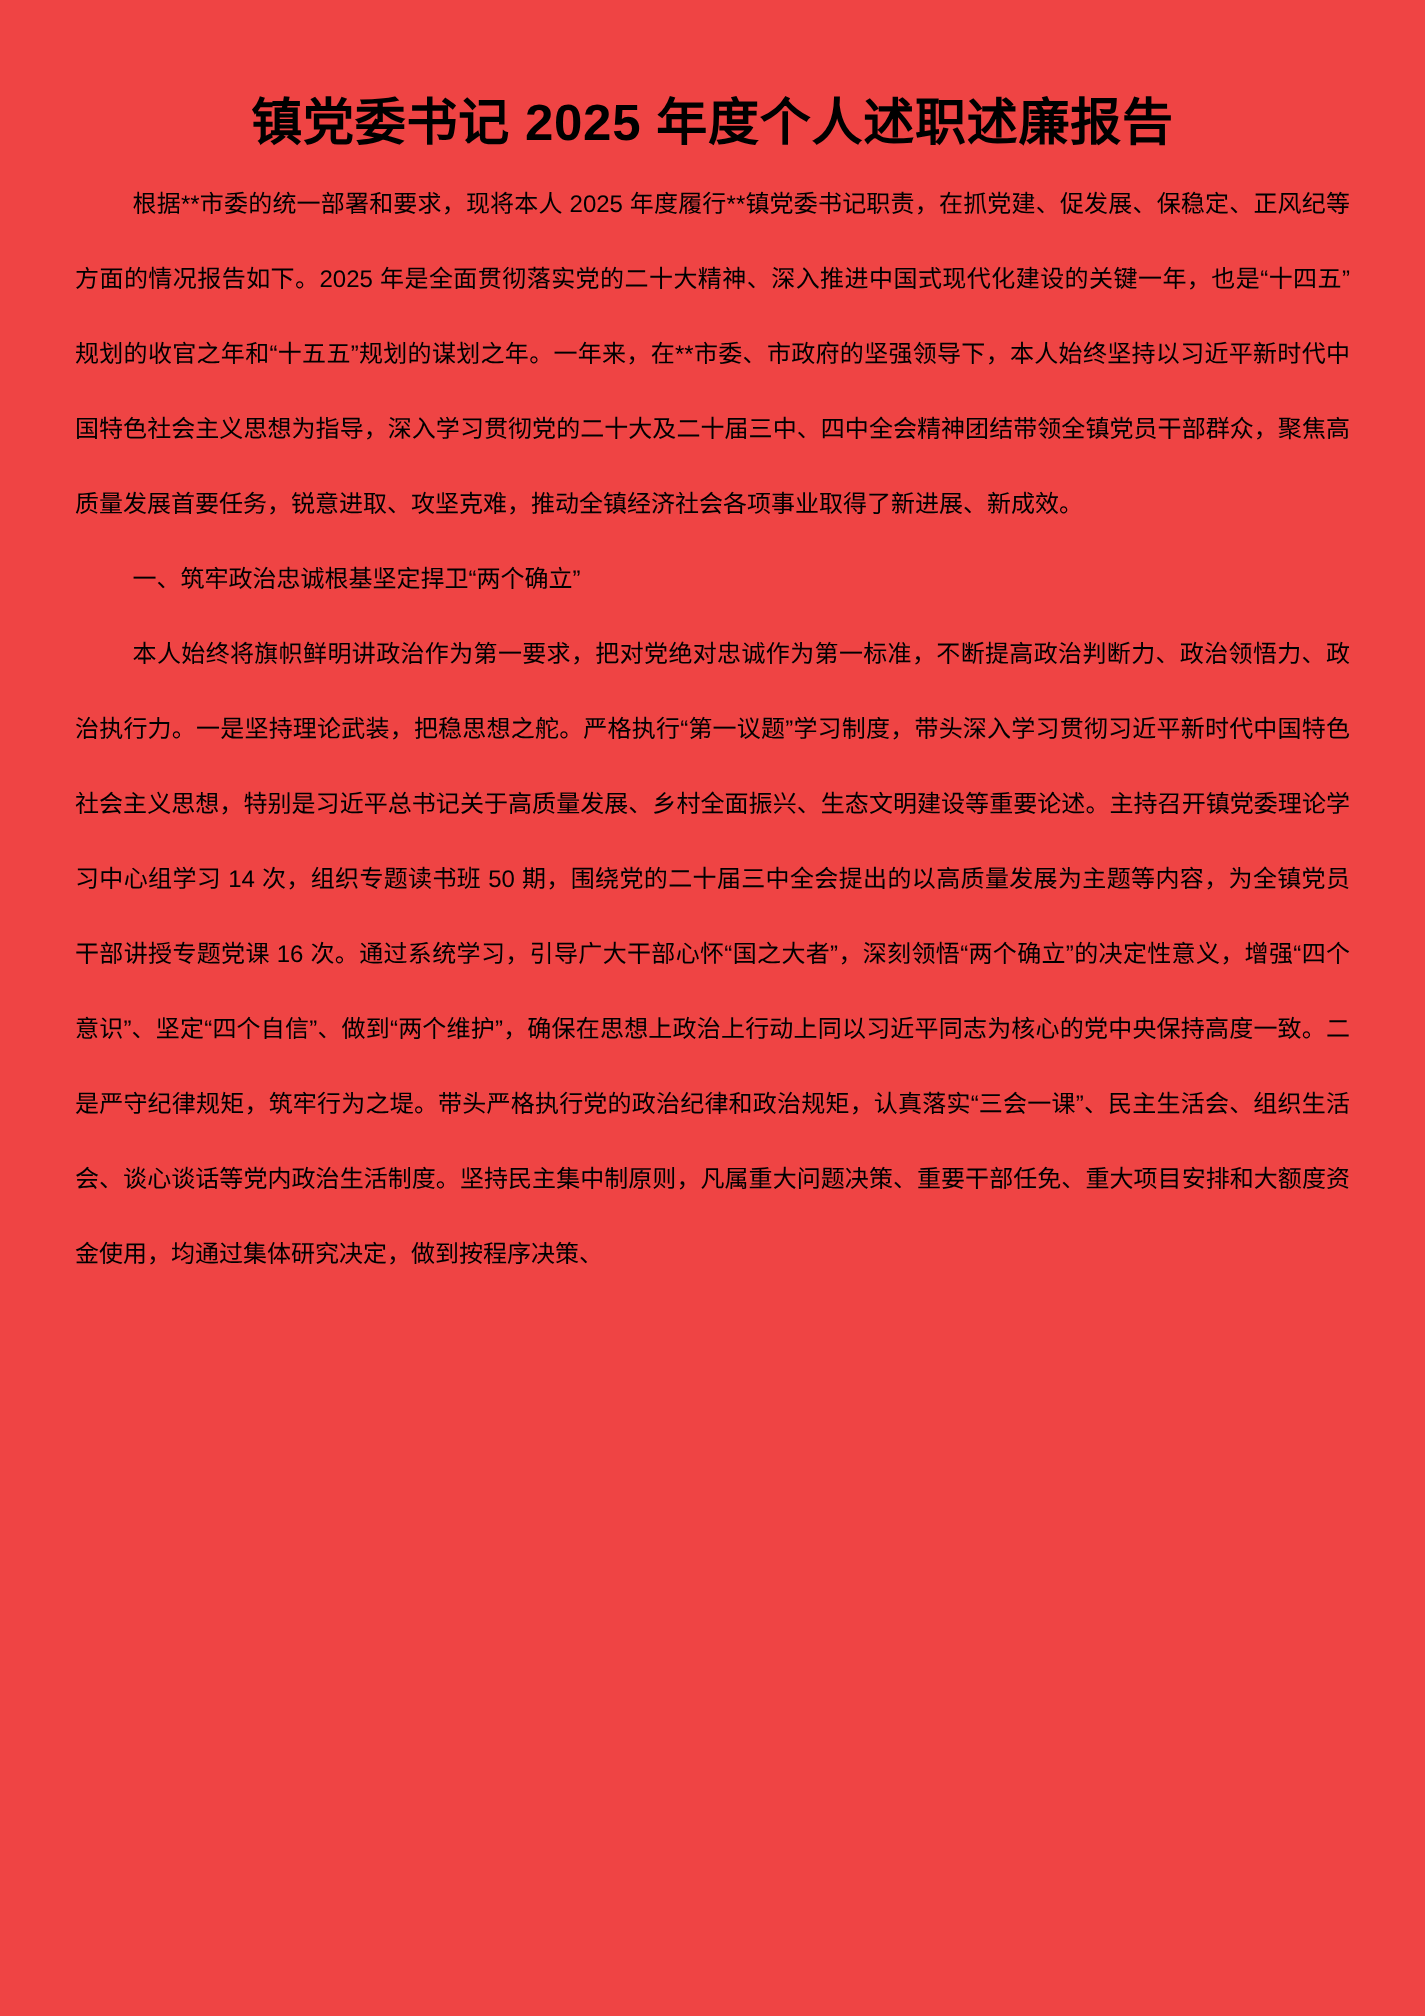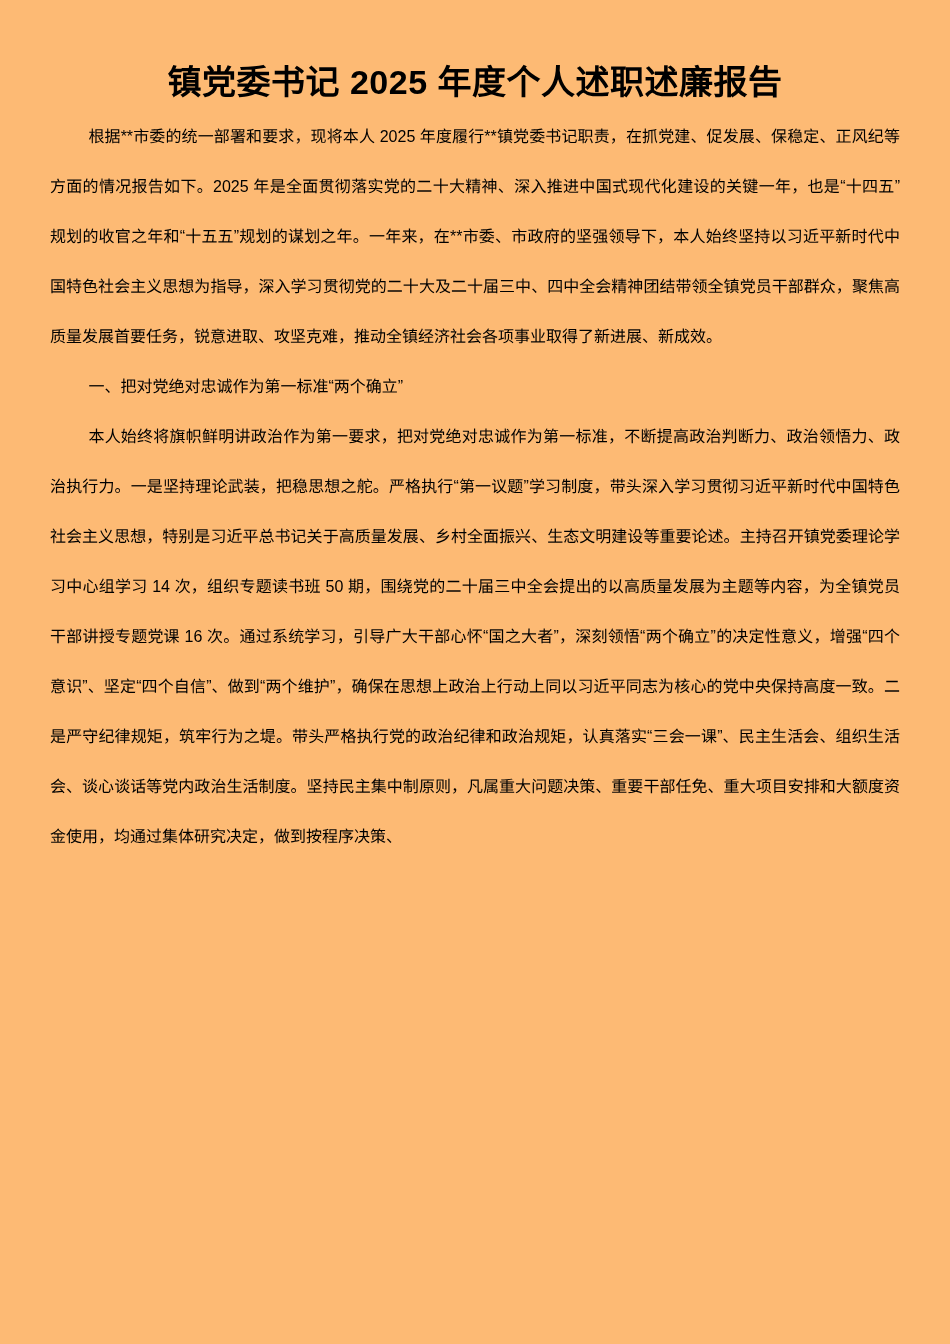--- a/index.html
+++ b/index.html
@@ -5,21 +5,21 @@
   html, body {
     margin: 0;
     padding: 0;
     background: #ffffff;
   }
   .page {
     position: relative;
     width: 950px;
     height: 1344px;
     margin: 0 auto;
-    background: #fdba74;
+    background: #ef4444;
     box-sizing: border-box;
     padding: 58px 50px 16px 50px;
     overflow: hidden;
     font-family: "Liberation Sans", sans-serif;
     color: #000000;
   }
   .doc-title {
     margin: 0 0 6px 0;
     font-size: 34px;
     font-weight: bold;
@@ -40,16 +40,16 @@
     word-break: break-all;
   }
 </style>
 </head>
 <body>
 
 <div class="page">
   <h1 class="doc-title">镇党委书记 2025 年度个人述职述廉报告</h1>
   <div class="doc-body">
     <p>根据**市委的统一部署和要求，现将本人 2025 年度履行**镇党委书记职责，在抓党建、促发展、保稳定、正风纪等方面的情况报告如下。2025 年是全面贯彻落实党的二十大精神、深入推进中国式现代化建设的关键一年，也是“十四五”规划的收官之年和“十五五”规划的谋划之年。一年来，在**市委、市政府的坚强领导下，本人始终坚持以习近平新时代中国特色社会主义思想为指导，深入学习贯彻党的二十大及二十届三中、四中全会精神团结带领全镇党员干部群众，聚焦高质量发展首要任务，锐意进取、攻坚克难，推动全镇经济社会各项事业取得了新进展、新成效。</p>
-    <p>一、把对党绝对忠诚作为第一标准“两个确立”</p>
+    <p>一、筑牢政治忠诚根基坚定捍卫“两个确立”</p>
     <p>本人始终将旗帜鲜明讲政治作为第一要求，把对党绝对忠诚作为第一标准，不断提高政治判断力、政治领悟力、政治执行力。一是坚持理论武装，把稳思想之舵。严格执行“第一议题”学习制度，带头深入学习贯彻习近平新时代中国特色社会主义思想，特别是习近平总书记关于高质量发展、乡村全面振兴、生态文明建设等重要论述。主持召开镇党委理论学习中心组学习 14 次，组织专题读书班 50 期，围绕党的二十届三中全会提出的以高质量发展为主题等内容，为全镇党员干部讲授专题党课 16 次。通过系统学习，引导广大干部心怀“国之大者”，深刻领悟“两个确立”的决定性意义，增强“四个意识”、坚定“四个自信”、做到“两个维护”，确保在思想上政治上行动上同以习近平同志为核心的党中央保持高度一致。二是严守纪律规矩，筑牢行为之堤。带头严格执行党的政治纪律和政治规矩，认真落实“三会一课”、民主生活会、组织生活会、谈心谈话等党内政治生活制度。坚持民主集中制原则，凡属重大问题决策、重要干部任免、重大项目安排和大额度资金使用，均通过集体研究决定，做到按程序决策、</p>
   </div>
 </div>
 
 </body></html>

